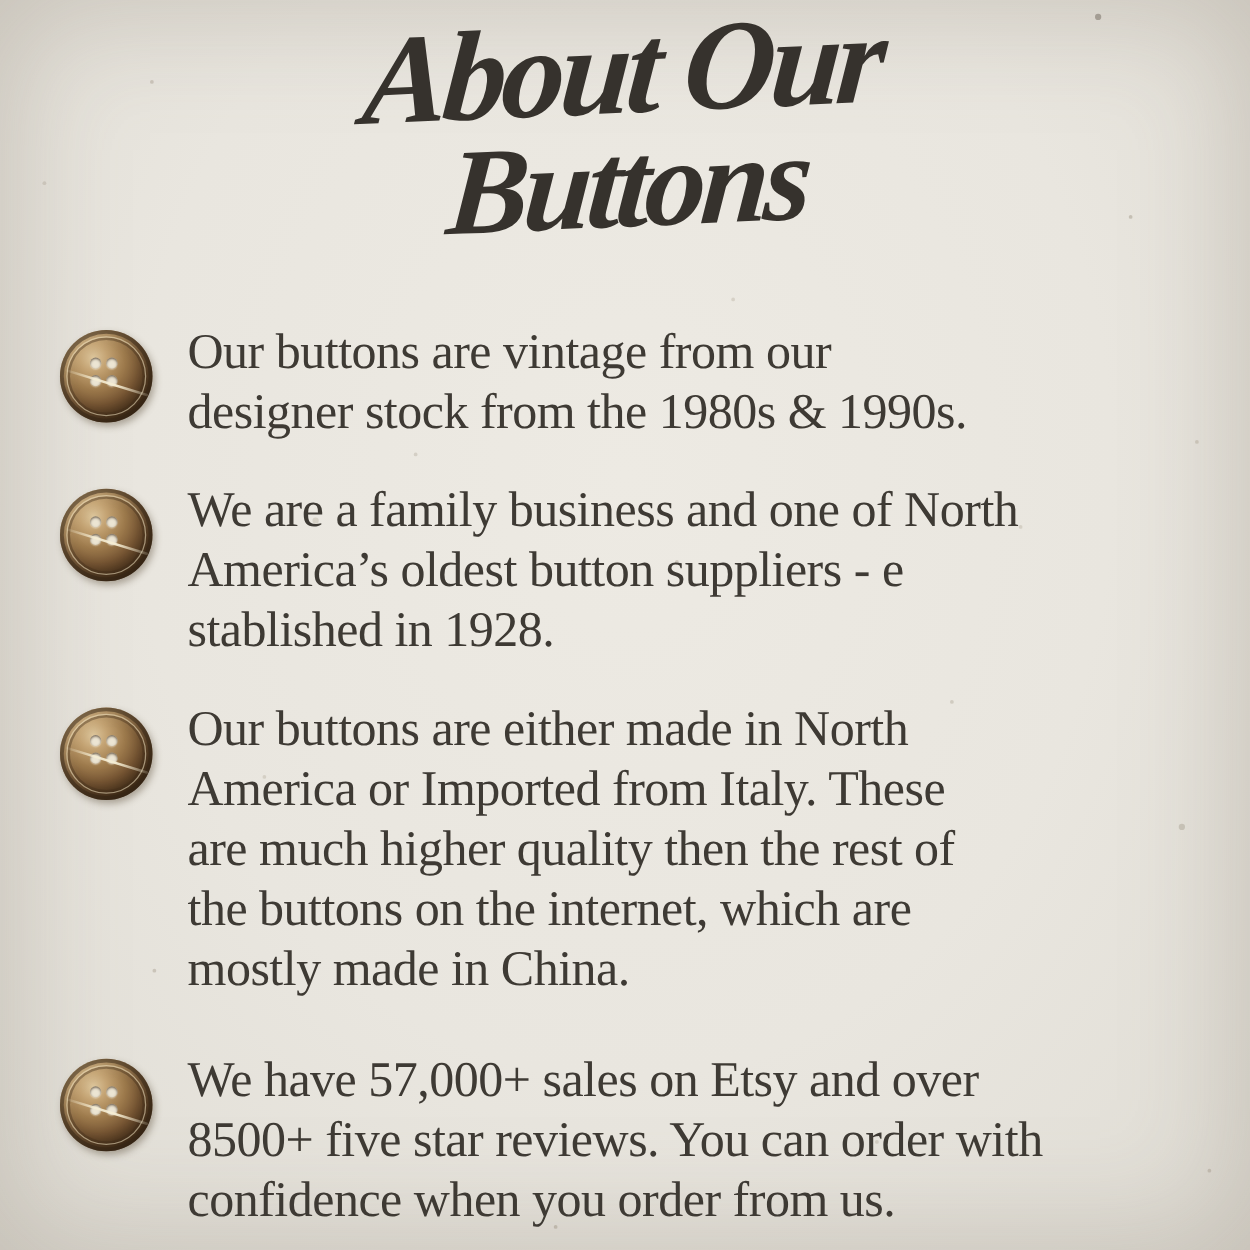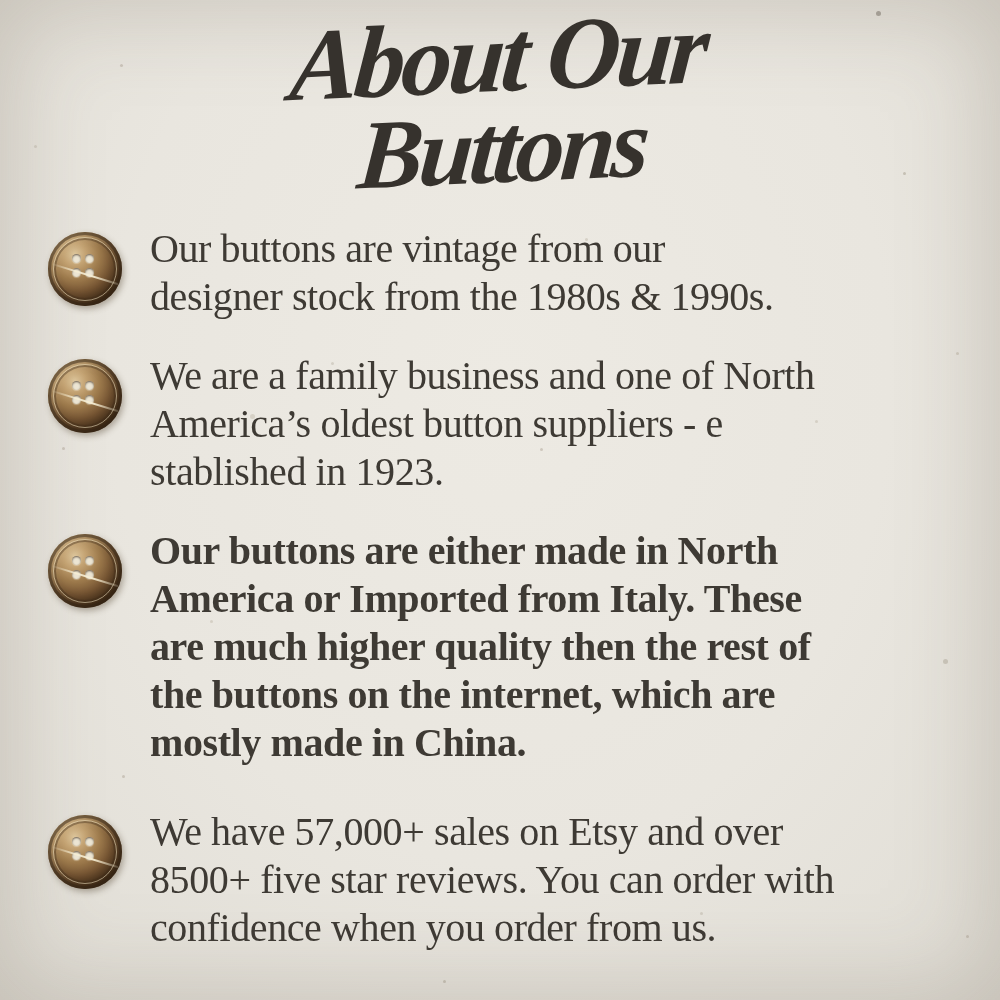--- a/index.html
+++ b/index.html
@@ -40,22 +40,22 @@
   .title{
     position:absolute;top:6px;left:0;width:100%;
     text-align:center;color:#36322d;
     font-family:"Liberation Serif", serif;
     font-style:italic;font-weight:700;
     transform:rotate(-2.5deg);
   }
   .title-line1{font-size:102px;line-height:1;letter-spacing:-4px;transform:skewX(-7deg);}
   .title-line2{font-size:98px;line-height:.92;letter-spacing:-4px;transform:skewX(-7deg);margin-top:-4px;}
   .bullets{position:absolute;left:48px;top:230px;width:910px;}
-  .bullet{display:flex;align-items:flex-start;margin-bottom:36px;}
-  .bullet:nth-child(3){margin-bottom:46px;font-weight:bold;}
+  .bullet{display:flex;align-items:flex-start;margin-bottom:36px;margin-top:32px;}
+  .bullet:nth-child(3){margin-bottom:46px;}
   .bullet-text{
     margin:-5px 0 0 0;padding:0;width:820px;
     font-size:40px;line-height:48px;letter-spacing:-.4px;
     color:#3e3a34;white-space:pre-line;
   }
   
   .btn-icon{
     flex:0 0 74px;width:74px;height:74px;margin:2px 28px 0 0;border-radius:50%;
     position:relative;
     background:radial-gradient(circle at 36% 30%,
@@ -112,21 +112,21 @@
 
     <div class="bullet">
       <span class="btn-icon">
         <span class="hole h1"></span>
         <span class="hole h2"></span>
         <span class="hole h3"></span>
         <span class="hole h4"></span>
       </span>
       <p class="bullet-text">We are a family business and one of North
 America’s oldest button suppliers - e
-stablished in 1923.</p>
+stablished in 1928.</p>
     </div>
 
     <div class="bullet">
       <span class="btn-icon">
         <span class="hole h1"></span>
         <span class="hole h2"></span>
         <span class="hole h3"></span>
         <span class="hole h4"></span>
       </span>
       <p class="bullet-text">Our buttons are either made in North

